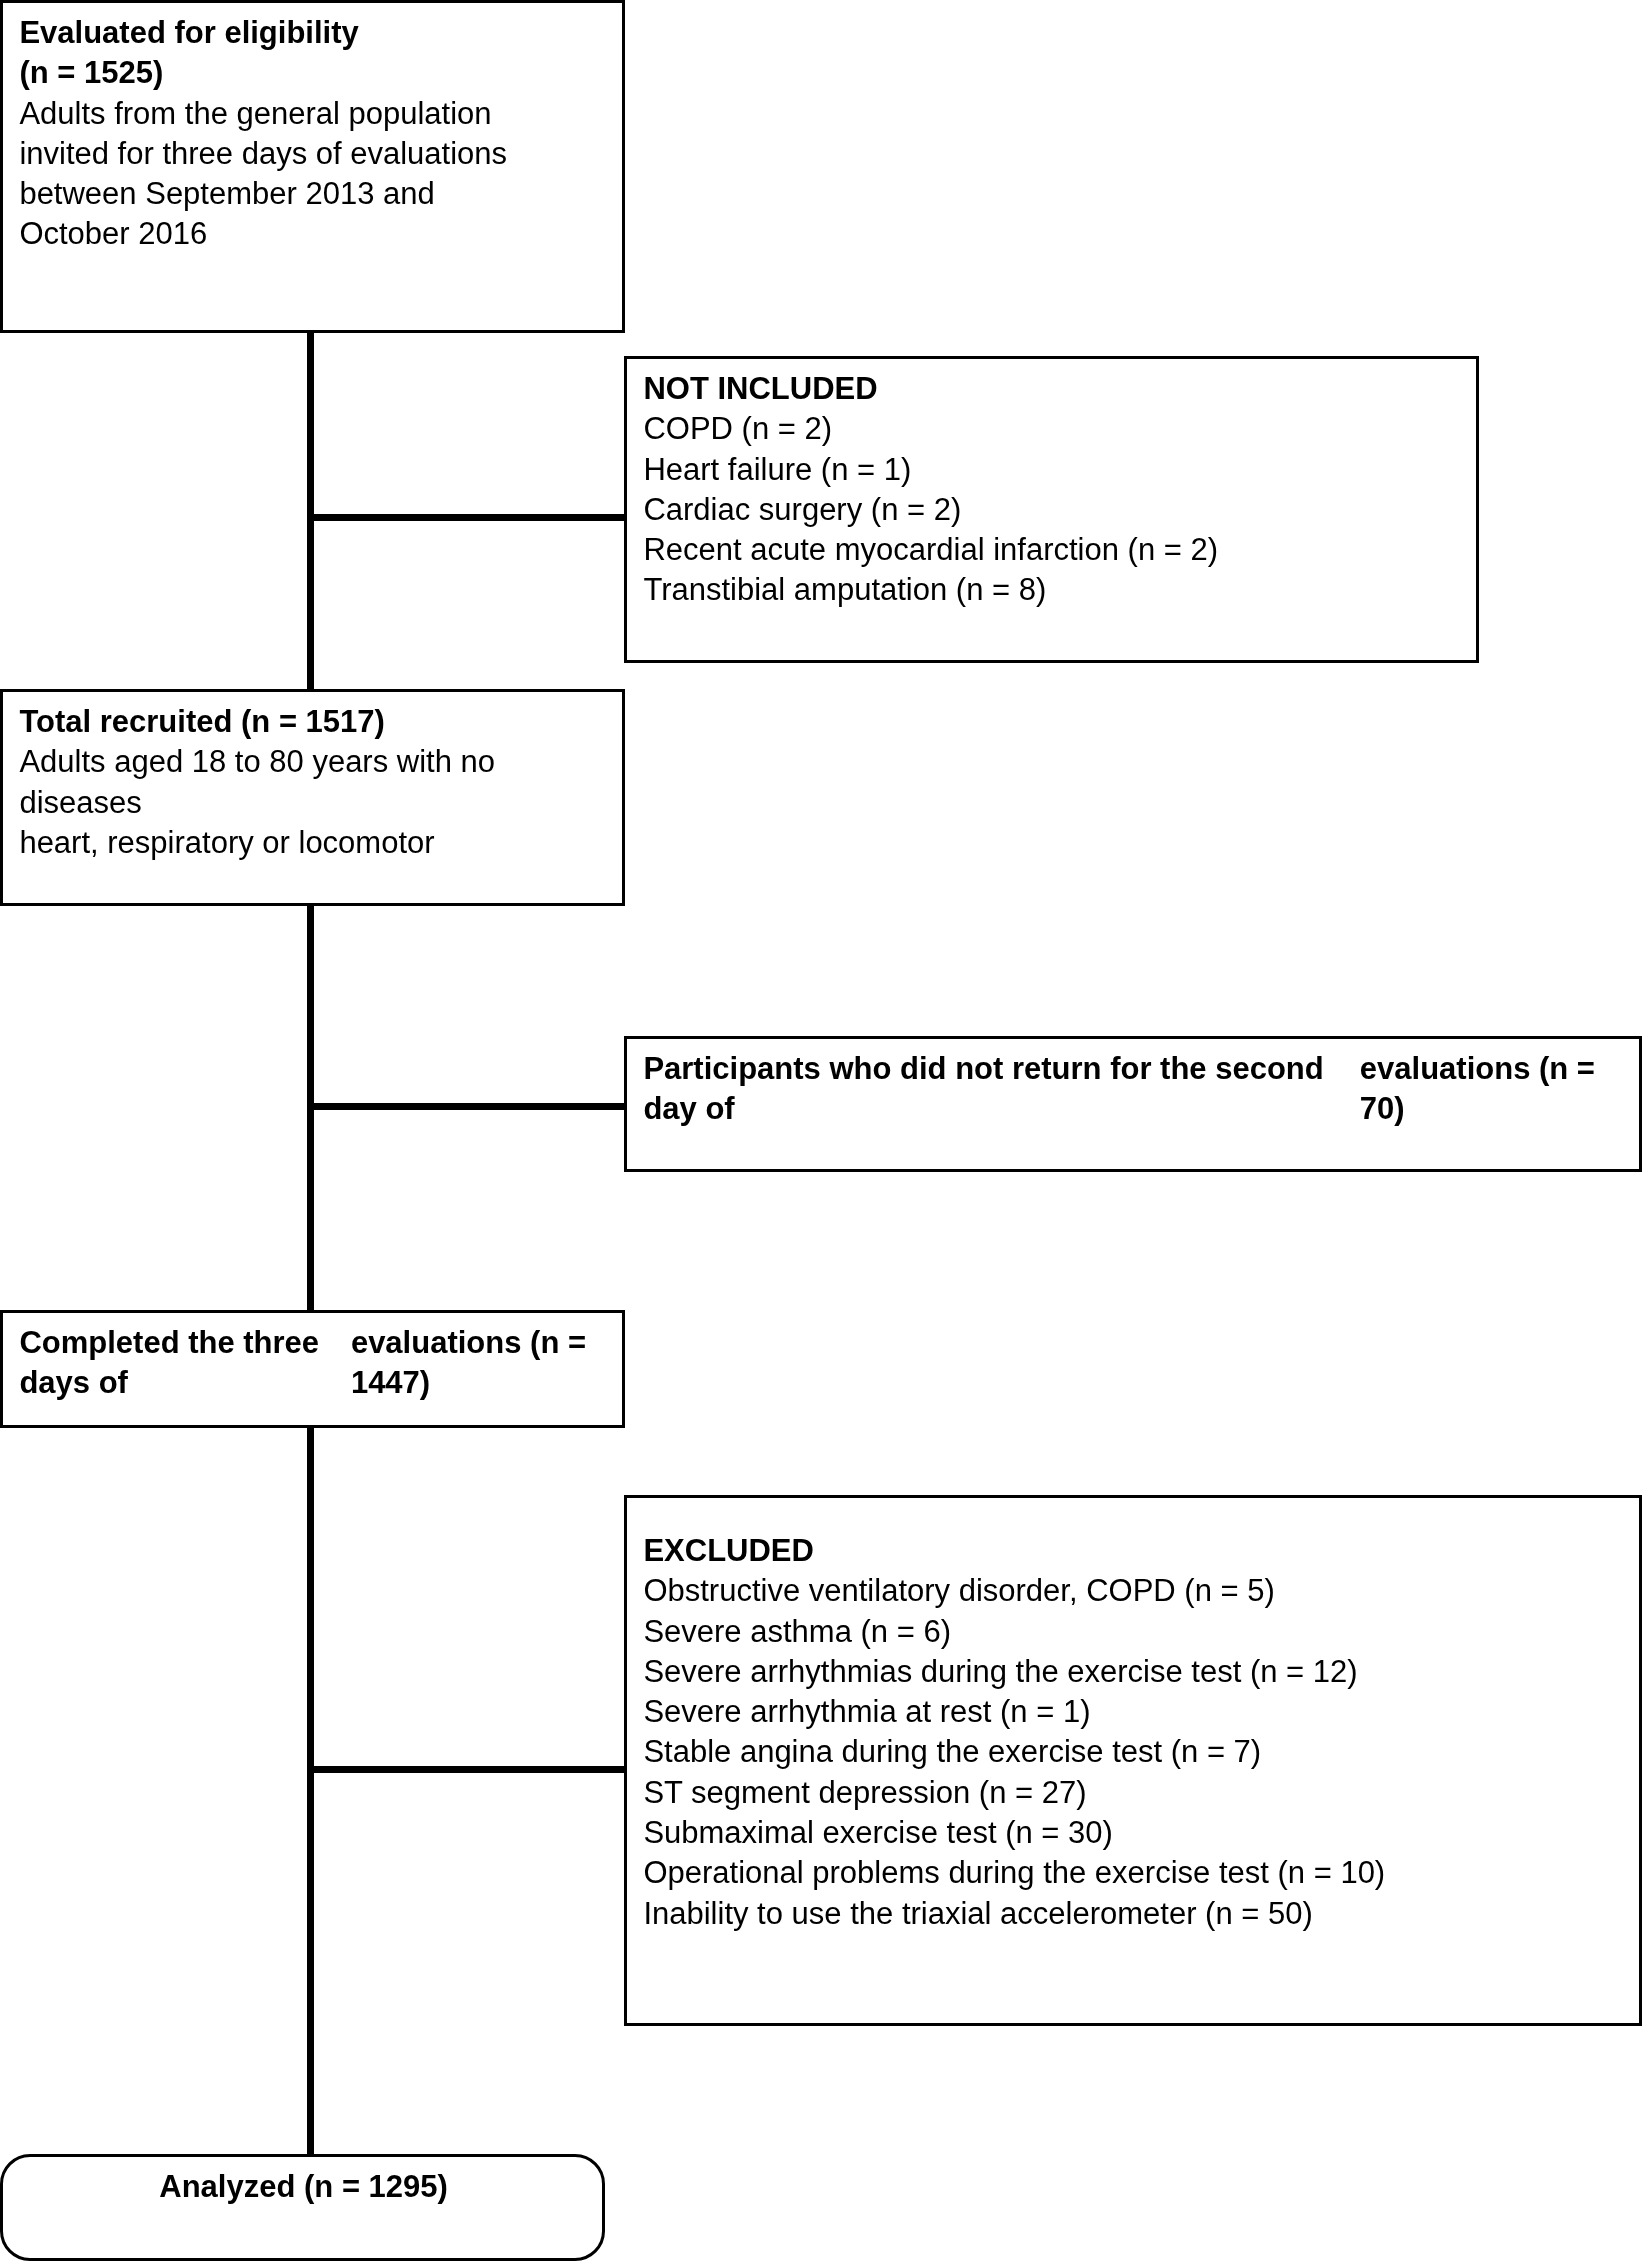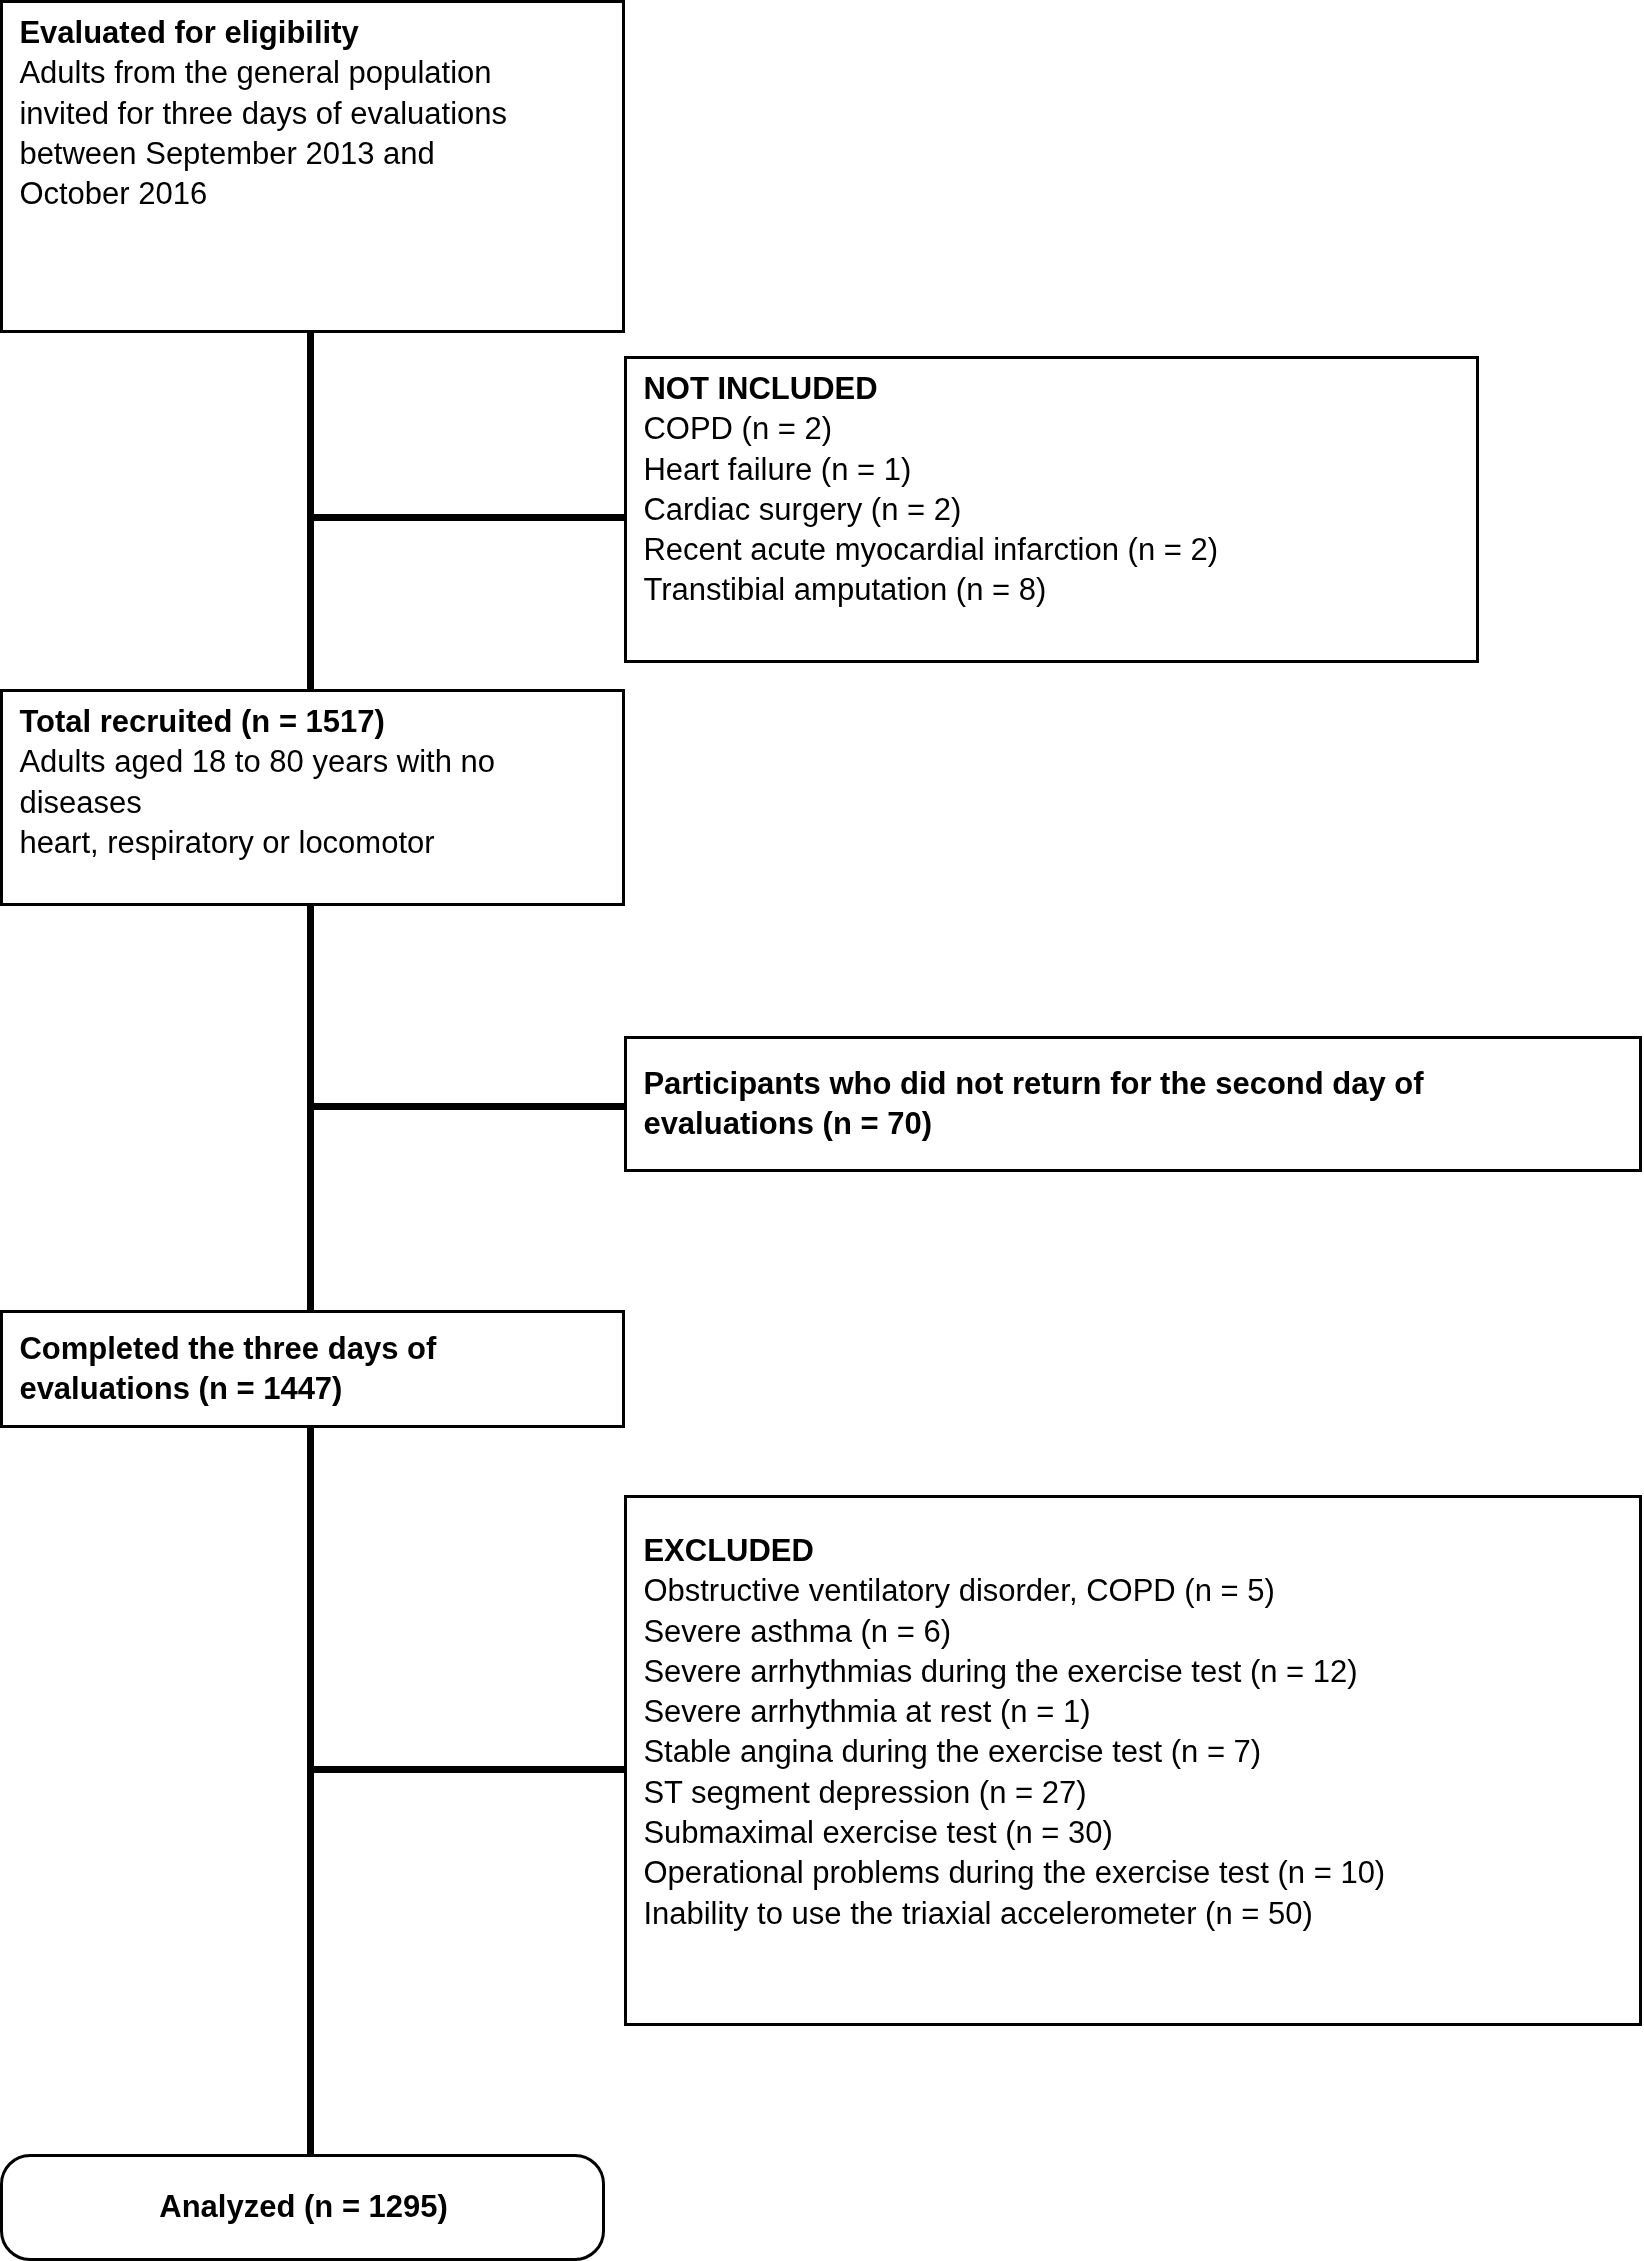--- a/index.html
+++ b/index.html
@@ -36,21 +36,20 @@
     white-space: pre-wrap;
   }
   .bold {
     font-weight: bold;
   }
   .center {
     text-align: center;
   }
   .vcenter {
     display: flex;
-    flex-direction: column;
     justify-content: center;
   }
   .connector {
     position: absolute;
     background: #000000;
   }
   .conn-v {
     width: 6.6px;
   }
   .conn-h {
@@ -69,20 +68,21 @@
   <div class="connector conn-v" style="left:307px; top:904px; height:408px;"></div>
 
   <div class="connector conn-h" style="left:307px; top:1103px; width:321px;"></div>
 
   <div class="connector conn-v" style="left:307px; top:1425px; height:732px;"></div>
 
   <div class="connector conn-h" style="left:307px; top:1766px; width:321px;"></div>
 
   <div class="box" style="left:0px; top:0px; width:625px; height:333px;">
     <p class="bold">Evaluated for eligibility</p>
+    <p class="bold">(n = 1525)</p>
     <p>Adults from the general population</p>
     <p>invited for three days of evaluations</p>
     <p>between September 2013 and</p>
     <p>October 2016</p>
   </div>
 
   <div class="box" style="left:624px; top:356px; width:855px; height:307px;">
     <p class="bold">NOT INCLUDED</p>
     <p>COPD (n = 2)</p>
     <p>Heart failure (n = 1)</p>

